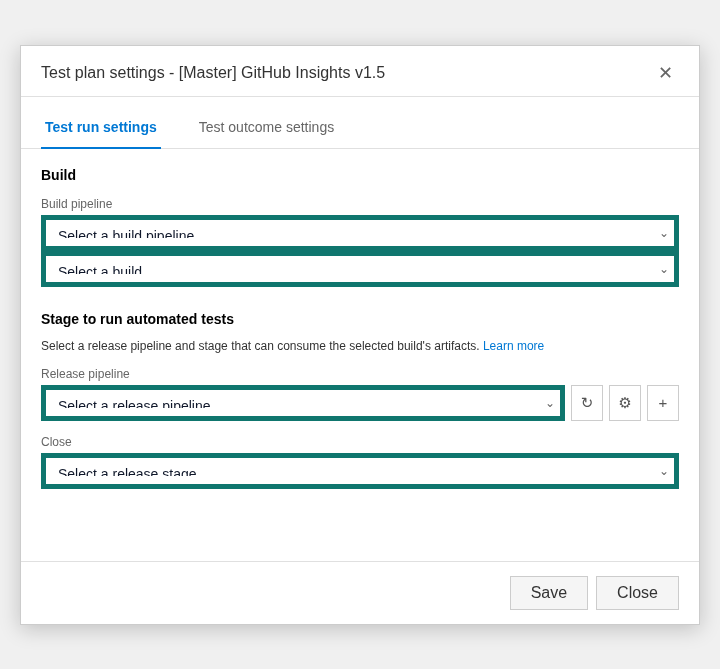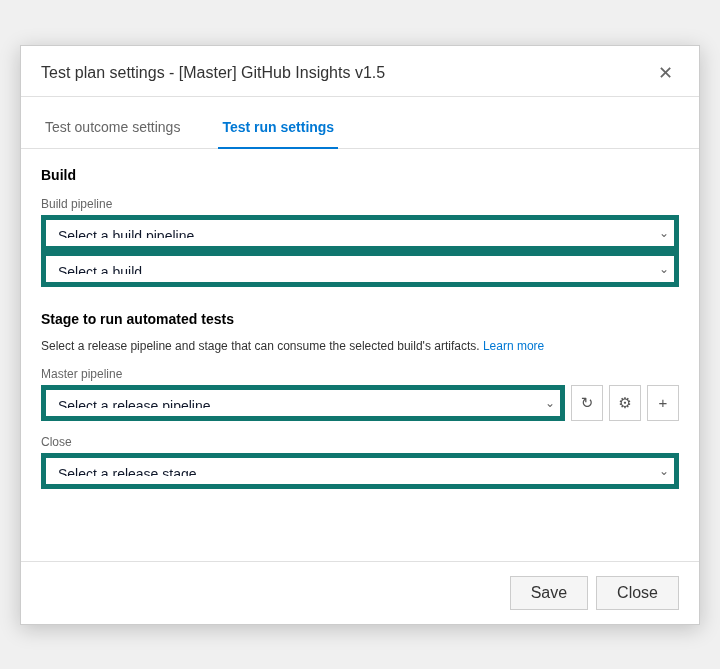--- a/index.html
+++ b/index.html
@@ -163,25 +163,25 @@
 <body>
 
 <div class="dialog">
 
   <div class="dialog-header">
     <span class="dialog-title">Test plan settings - [Master] GitHub Insights v1.5</span>
     <button class="close-btn">✕</button>
   </div>
 
   <div class="tabs">
+    <div class="tab active">
+      <span>Test run settings</span>
+    </div>
     <div class="tab">
       <span>Test outcome settings</span>
-    </div>
-    <div class="tab active">
-      <span>Test run settings</span>
     </div>
   </div>
 
   <div class="dialog-body">
 
     <div>
       <div class="section-title">Build</div>
 
       <div class="field-label">Build pipeline</div>
       <div class="select-wrapper">
@@ -199,21 +199,21 @@
       </div>
     </div>
 
     <div class="stage-section">
       <div class="section-title">Stage to run automated tests</div>
       <div class="stage-desc">
         <span>Select a release pipeline and stage that can consume the selected build's artifacts.</span>
         <a class="learn-more">Learn more</a>
       </div>
 
-      <div class="field-label">Master pipeline</div>
+      <div class="field-label">Release pipeline</div>
       <div class="release-pipeline-row">
         <div class="select-wrapper">
           <select class="select-box">
             <option value="">Select a release pipeline</option>
           </select>
           <span class="chevron-icon">⌄</span>
         </div>
         <button class="icon-btn">
           <span>↻</span>
         </button>

